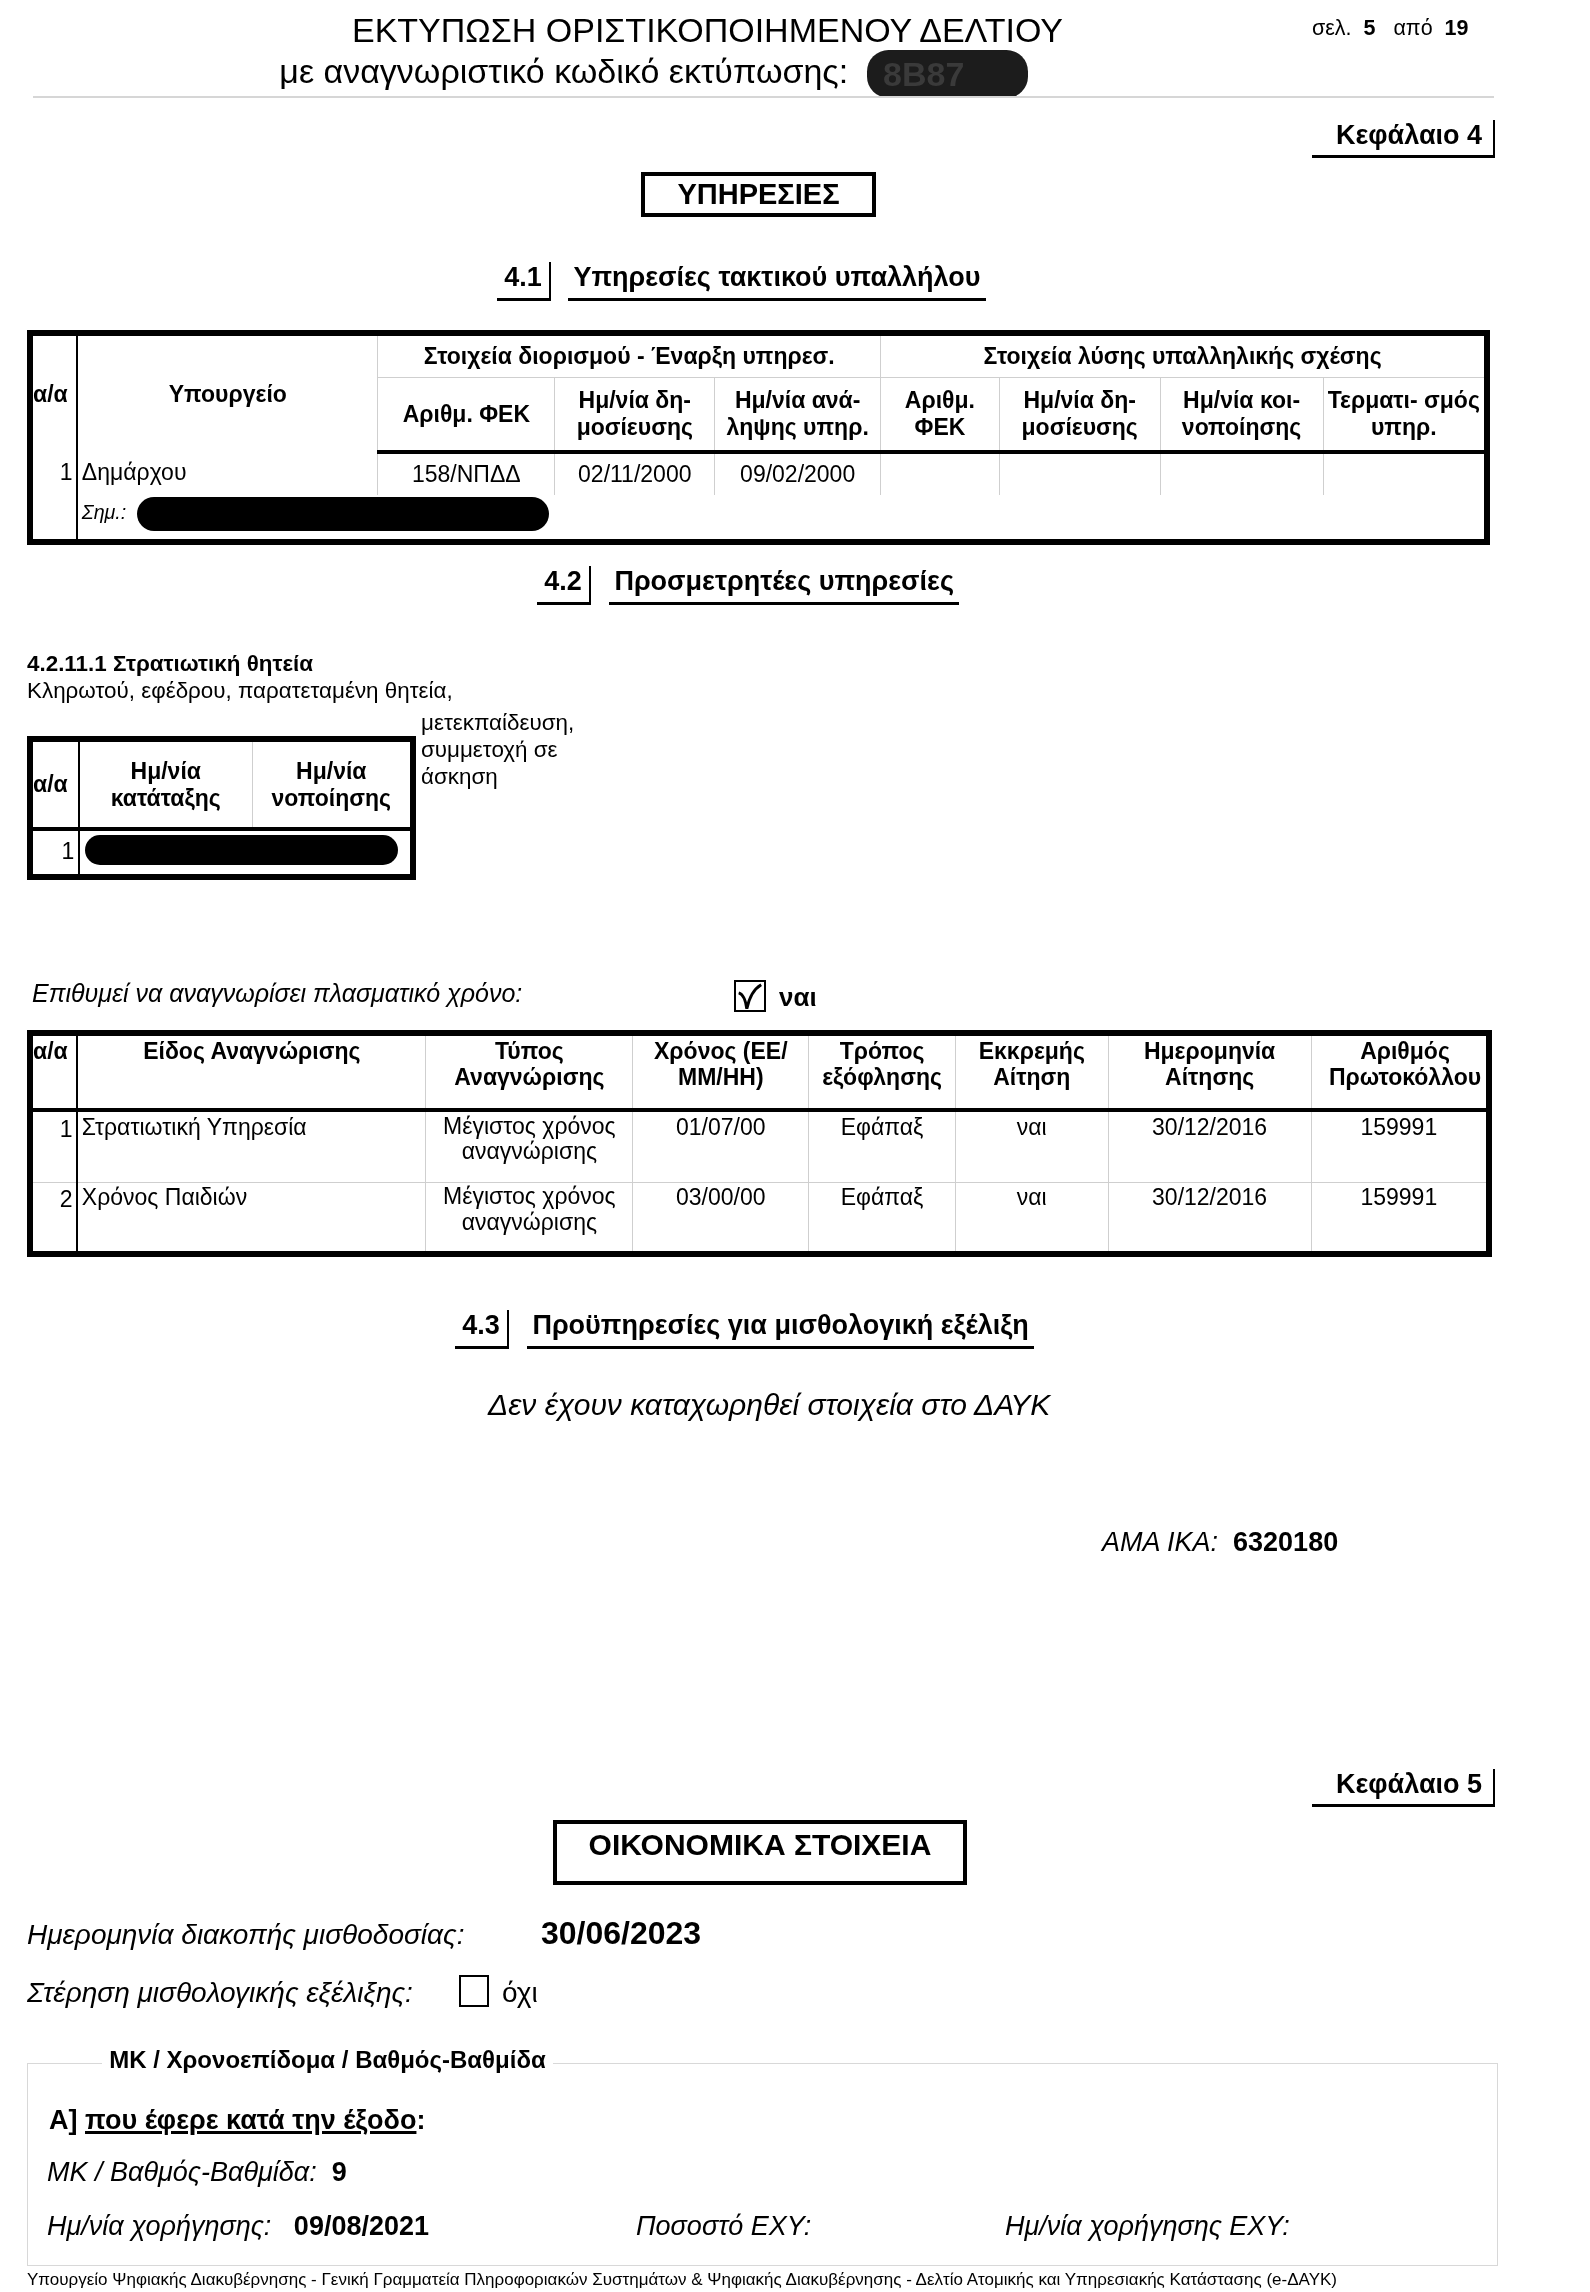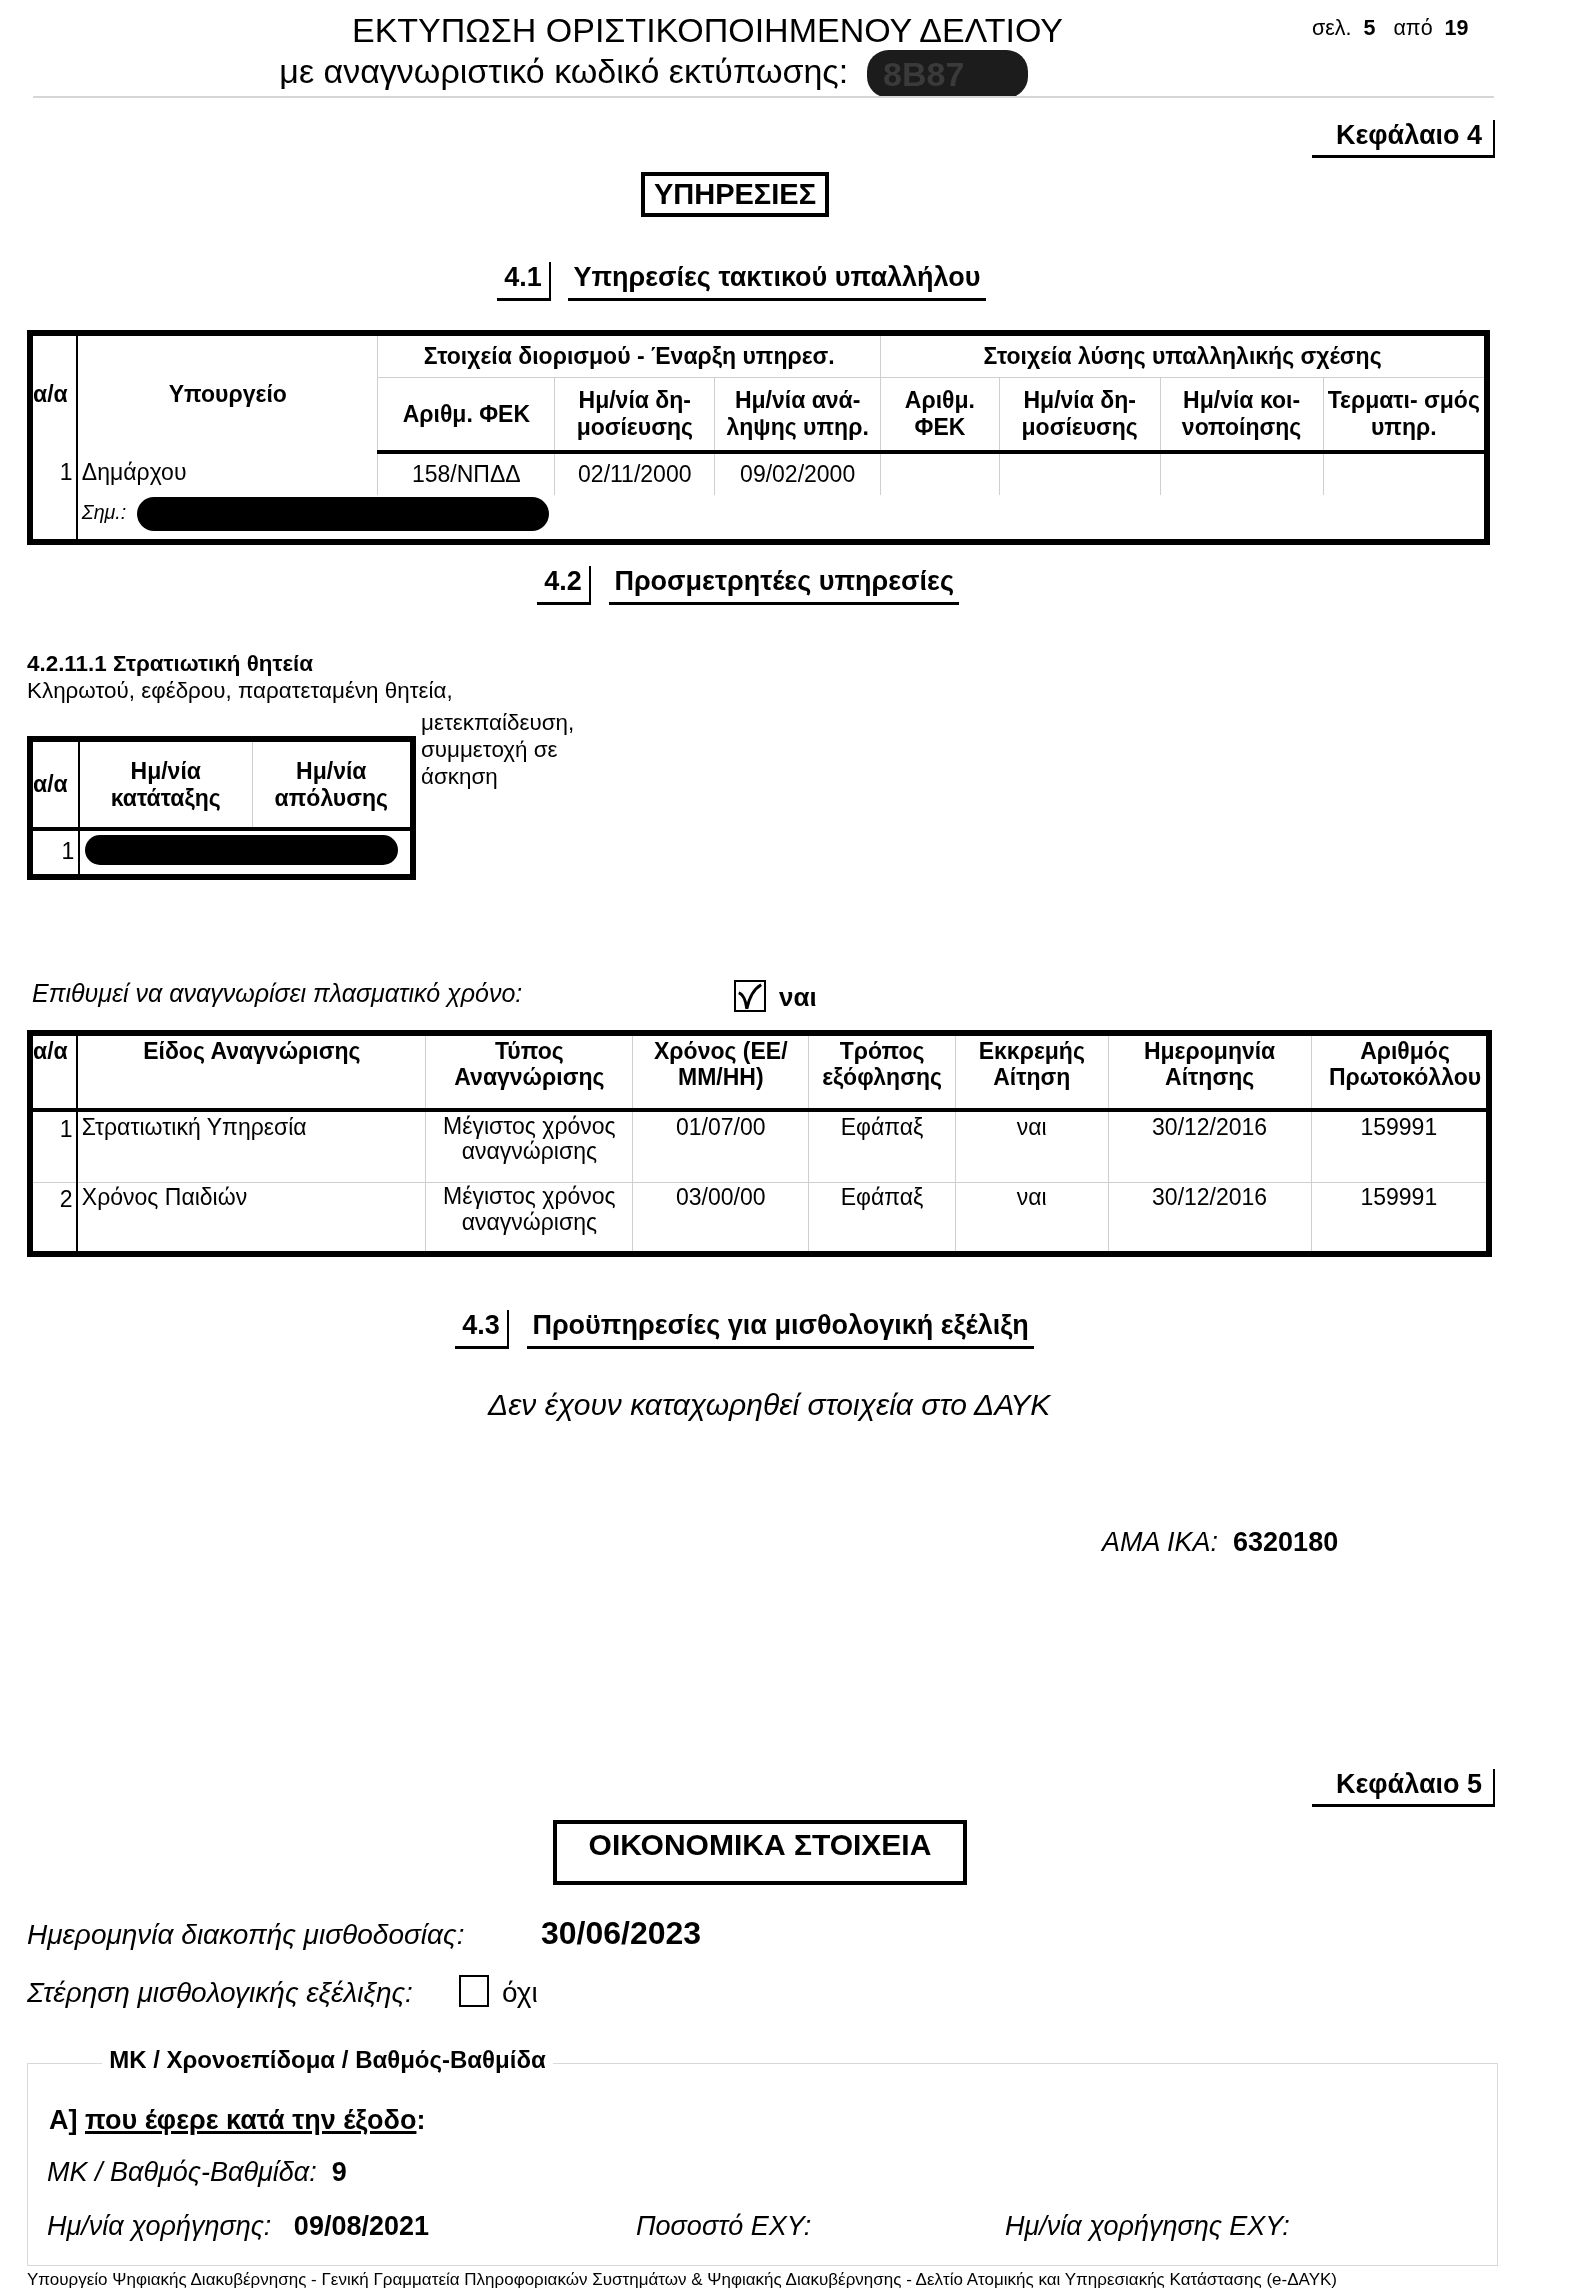--- a/index.html
+++ b/index.html
@@ -46,21 +46,21 @@
 </div>
 <div class="abs" style="left:1312px; top:16px; font-size:21.5px; white-space:nowrap;">
   <span>σελ.</span>&nbsp;
   <b>5</b>&nbsp;&nbsp;
   <span>από</span>&nbsp;
   <b>19</b>
 </div>
 <div class="abs hr"></div>
 
 <div class="abs chapter" style="left:1312px; top:120px; width:154px;">Κεφάλαιο 4</div>
-<div class="abs boxed-title" style="left:641px; top:172px; width:188px; height:45px; line-height:36px;">ΥΠΗΡΕΣΙΕΣ</div>
+<div class="abs boxed-title" style="left:641px; top:172px; width:235px; height:45px; line-height:36px;">ΥΠΗΡΕΣΙΕΣ</div>
 
 <div class="abs sec-num" style="left:497px; top:262px;">4.1</div>
 <div class="abs sec-title" style="left:568px; top:262px;">Υπηρεσίες τακτικού υπαλλήλου</div>
 
 <table class="grid" style="left:27px; top:330px; width:1463px;">
   <colgroup>
     <col style="width:47px">
       <col style="width:299px">
       <col style="width:176px">
       <col style="width:159px">
@@ -121,21 +121,21 @@
 <table class="grid" style="left:27px; top:736px; width:389px;">
   <colgroup>
       <col style="width:48px">
       <col style="width:170px">
       <col style="width:158px">
     </colgroup>
   <tbody>
       <tr class="head-sep" style="height:90px;">
     <th class="aa" style="text-align:left; padding-left:0;">α/α</th>
     <th style="border-left:none;">Ημ/νία κατάταξης</th>
-    <th>Ημ/νία απόλυσης</th>
+    <th>Ημ/νία νοποίησης</th>
   </tr>
   <tr style="height:39px;">
     <td class="aa" style="padding-top:7.2px;">1</td>
     <td colspan="2" style="border-left:none; padding:3.6px 5.4px;">
       <span class="redact" style="width:313px; height:30px;"></span>
     </td>
   </tr>
 </tbody>
   </table>
 

